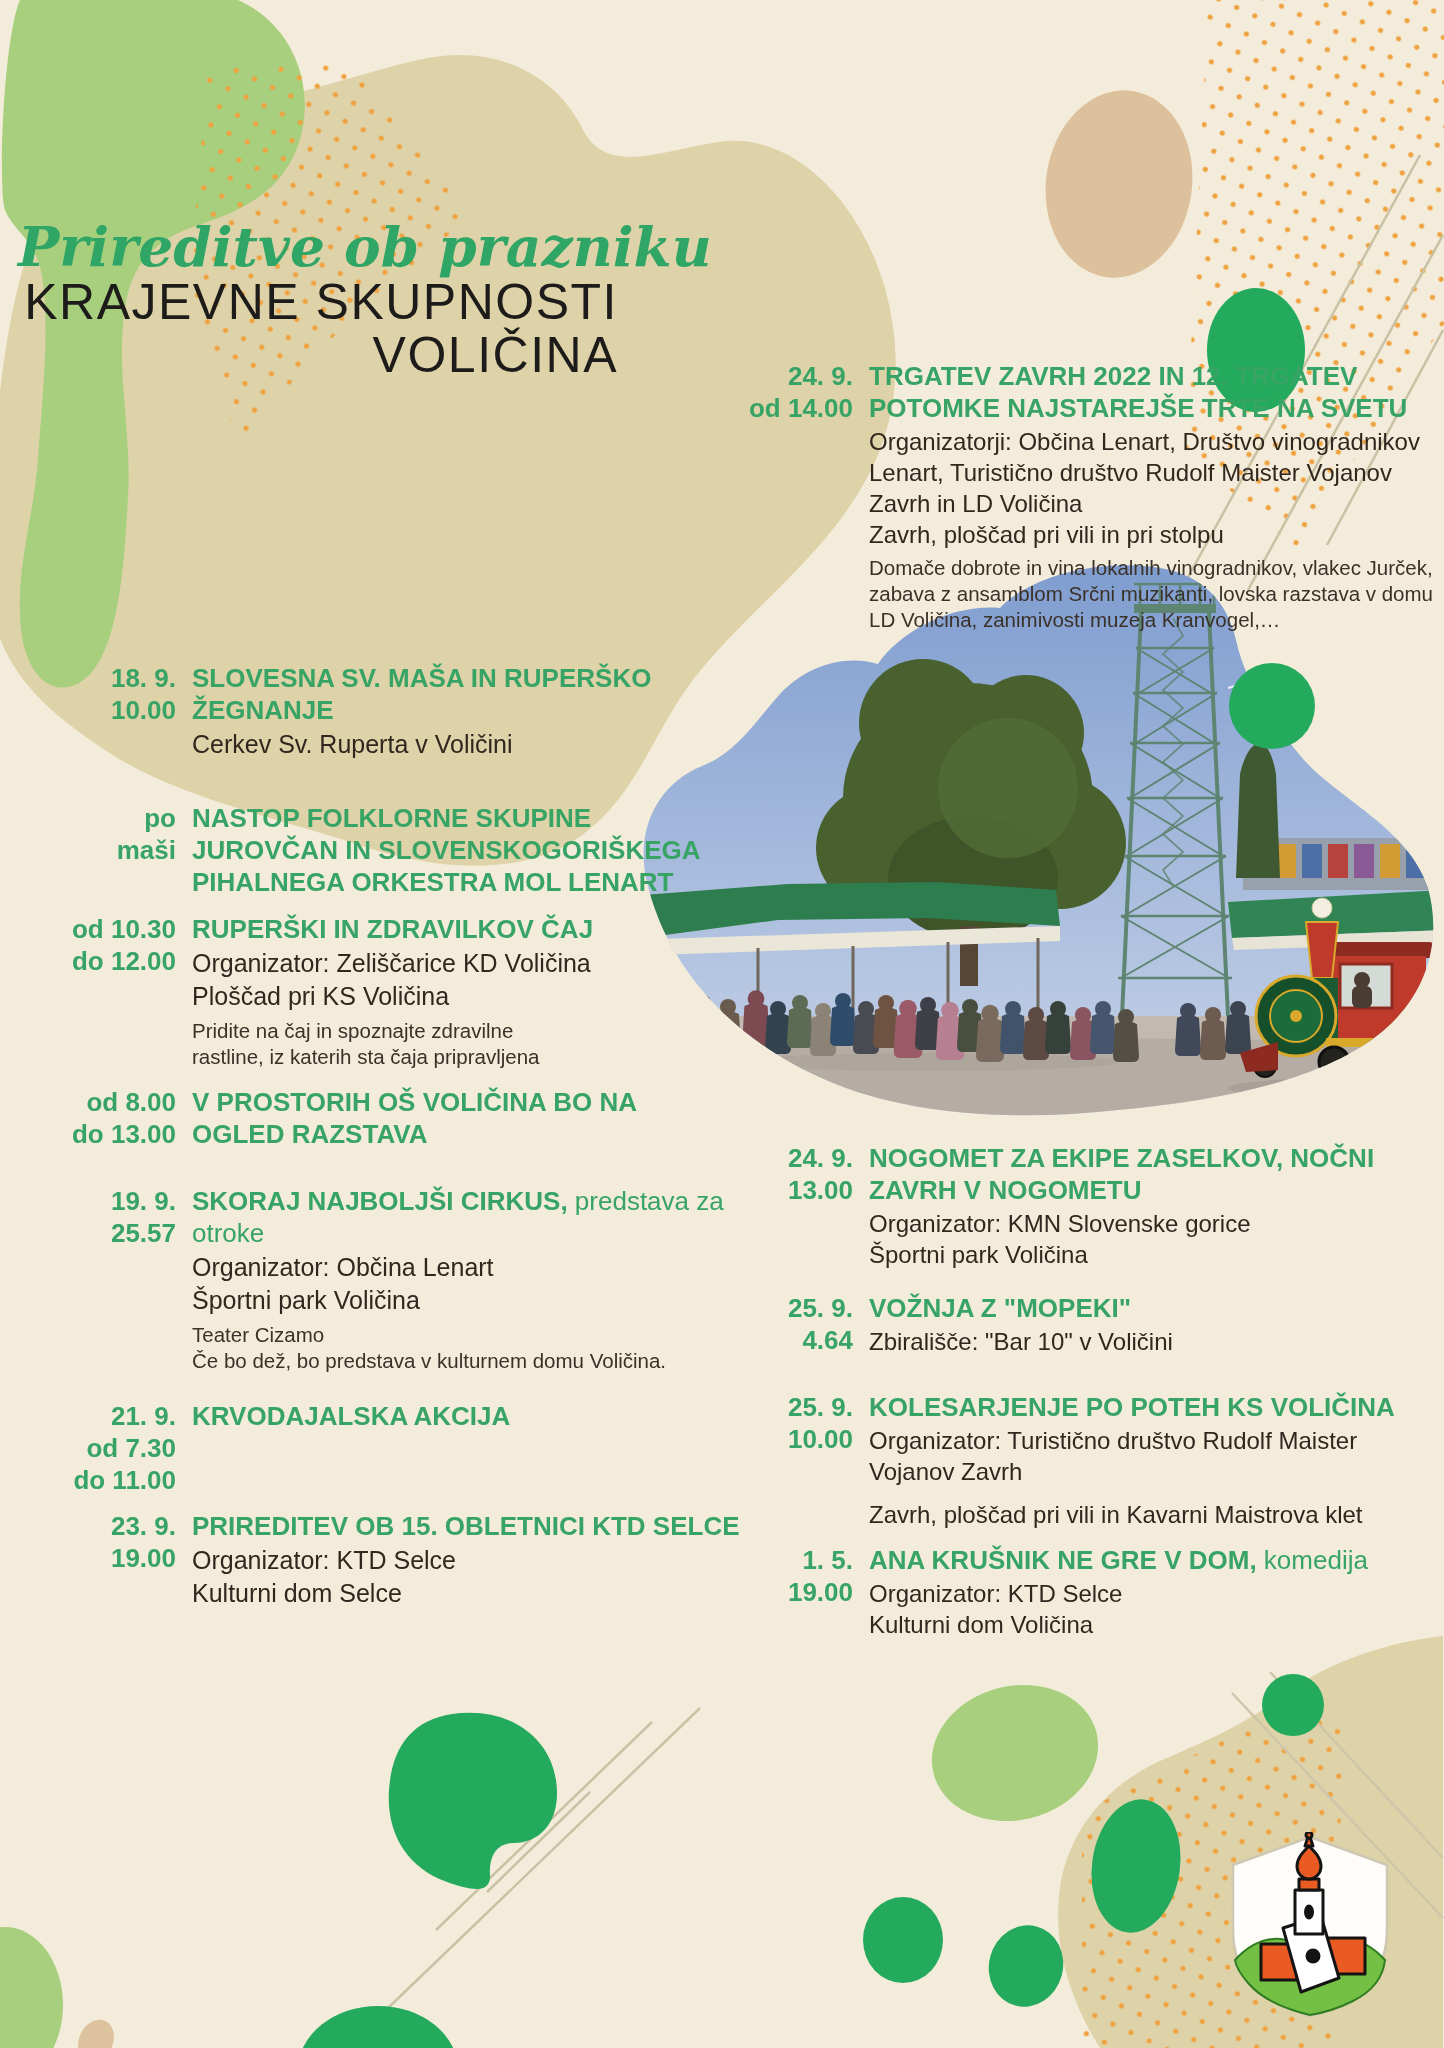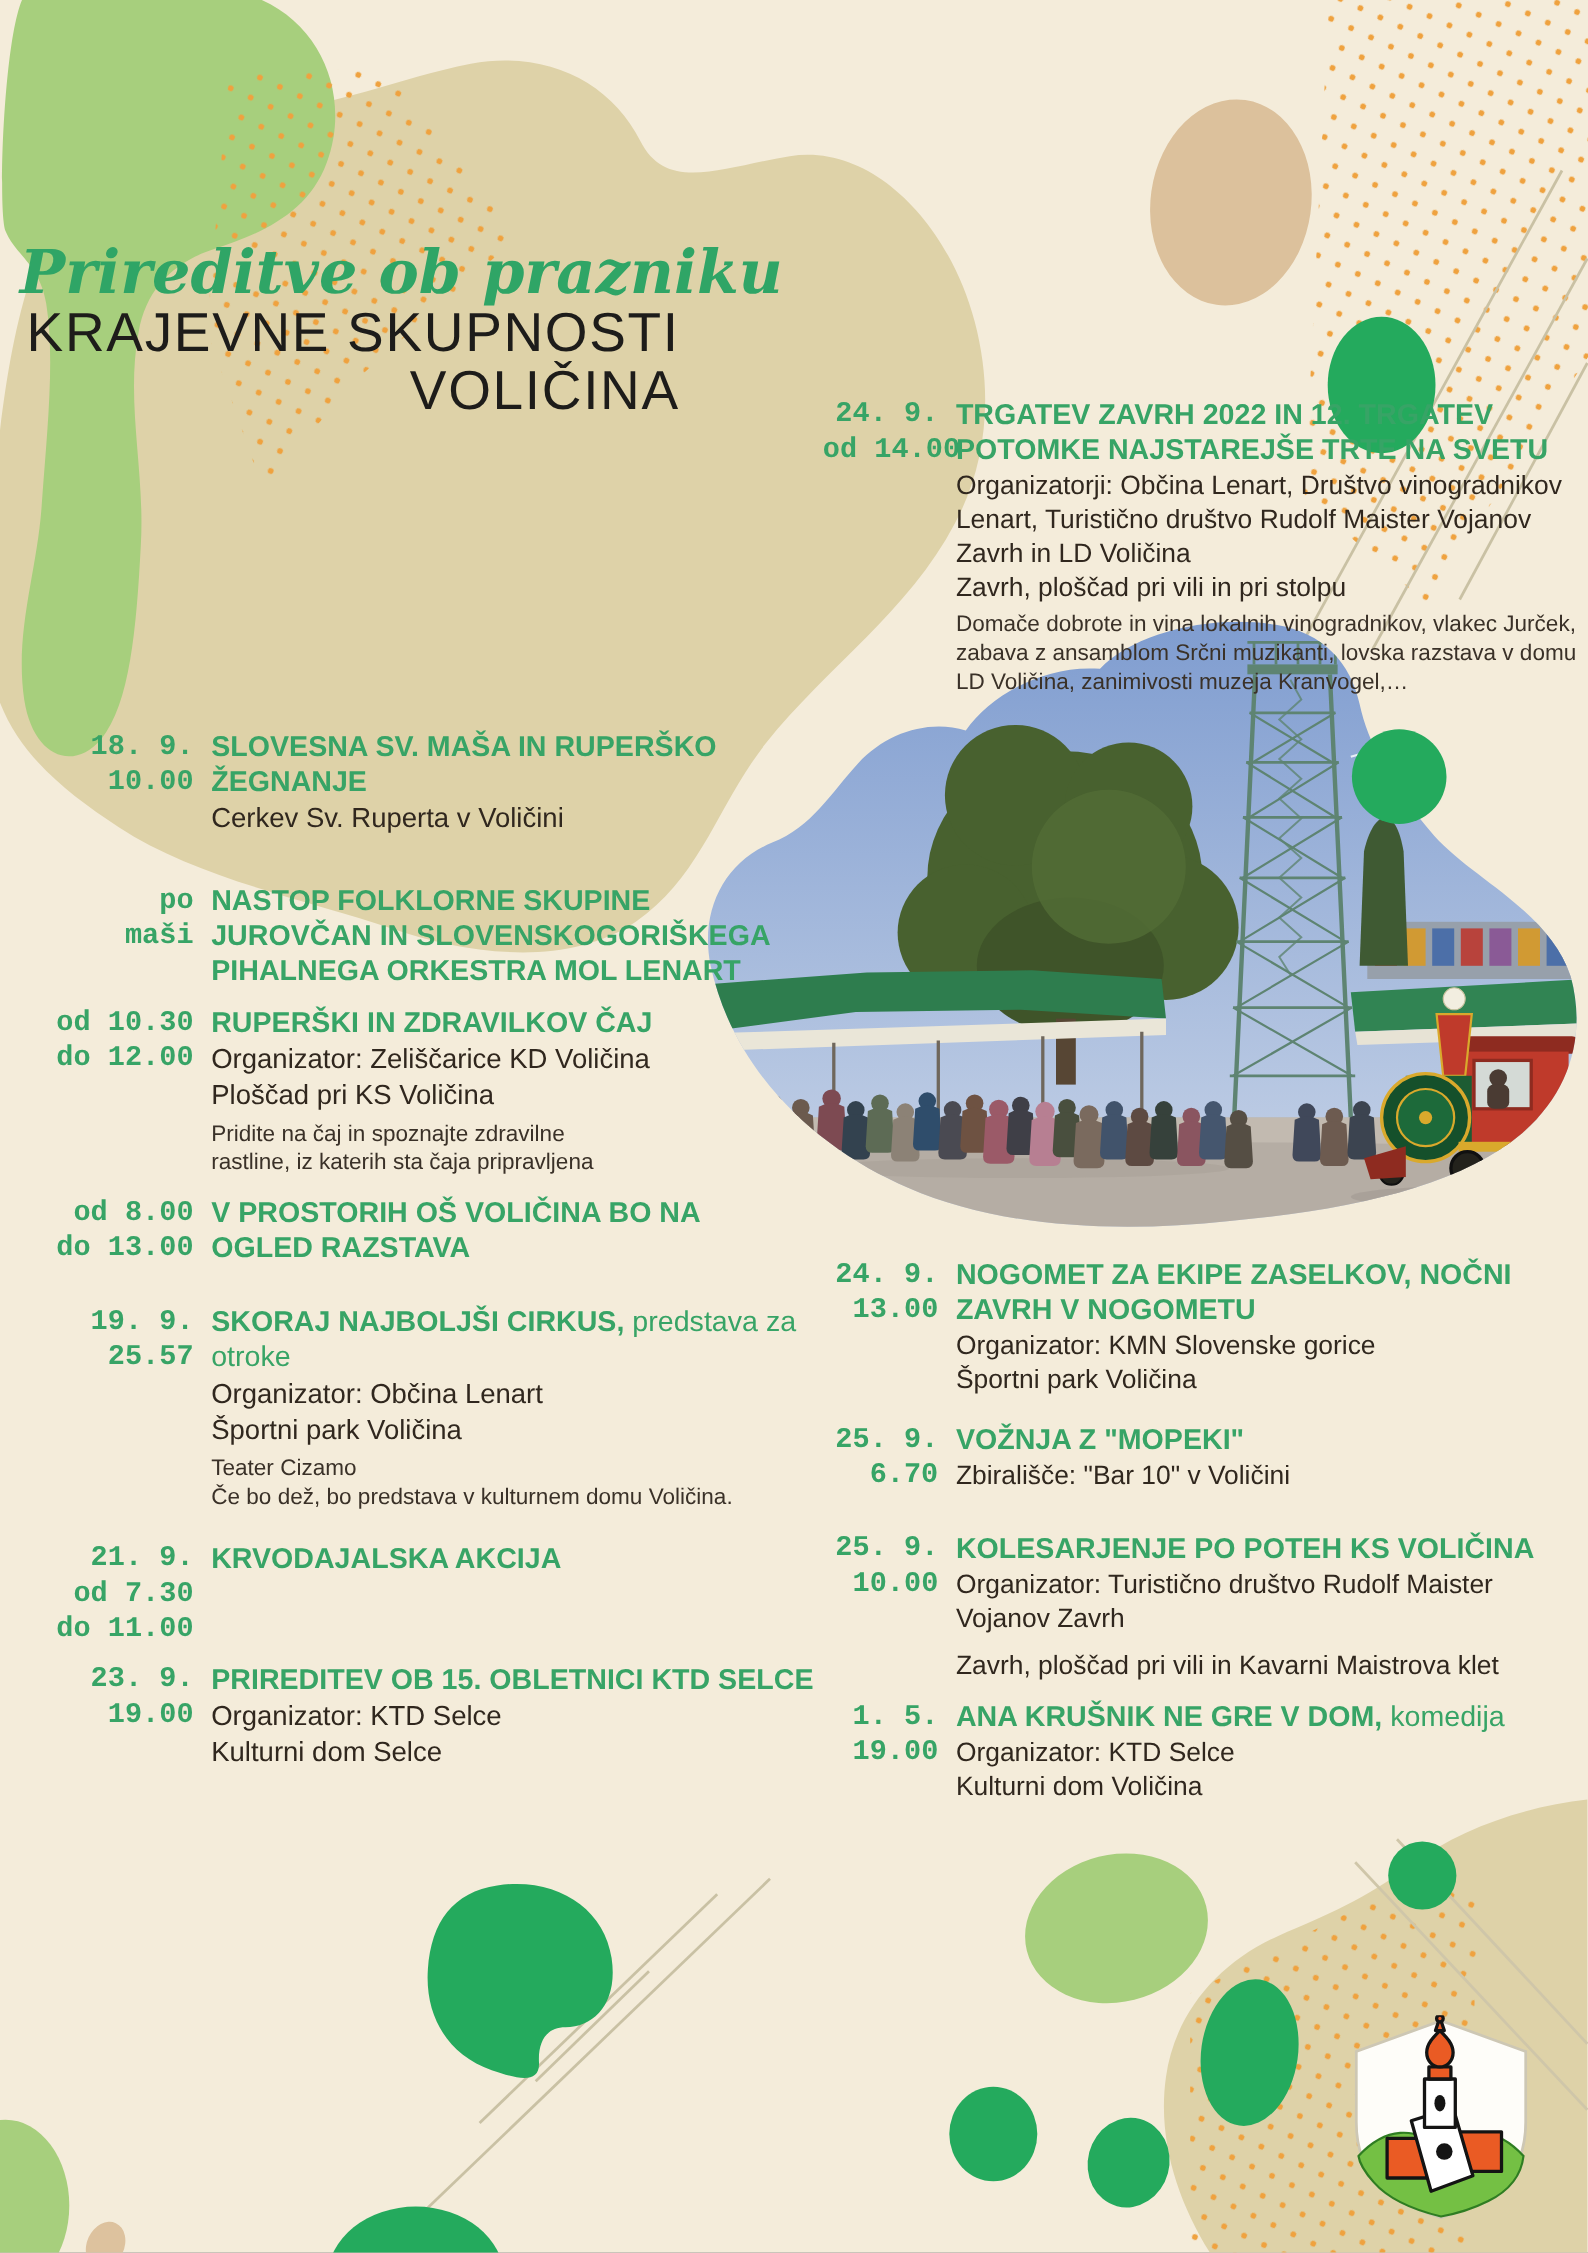--- a/index.html
+++ b/index.html
@@ -13,21 +13,21 @@
   .script-title{font-family:"DejaVu Serif",serif;font-style:italic;font-weight:bold;
                 color:#2fa566;font-size:55px;line-height:1.05;white-space:nowrap;}
   .main-title{font-size:50px;line-height:1.06;color:#1d1c1a;letter-spacing:1.5px;font-weight:400;}
 
   .col{position:absolute;z-index:2;}
   .col-left{left:36px;top:662px;width:620px;}
   .col-right-top{left:748px;top:360px;width:700px;}
   .col-right-bottom{left:748px;top:1142px;width:700px;}
 
   .event{display:flex;gap:16px;}
-  .when{flex:none;text-align:right;color:#37a466;font-weight:700;font-size:26px;line-height:32px;font-family:Liberation Mono, monospace;}
+  .when{flex:none;text-align:right;color:#37a466;font-weight:700;font-size:26px;line-height:32px;}
   .col-left .when{width:140px;}
   .col-right-top .when,.col-right-bottom .when{width:105px;}
   .when div{white-space:nowrap;}
   .body{flex:1;min-width:0;}
   .col-right-top .body,.col-right-bottom .body{max-width:600px;}
   .etitle{color:#37a466;font-size:26px;line-height:32px;font-weight:700;}
   .etitle div{white-space:nowrap;}
   .etitle .tr{font-weight:400;}
   .eloc{margin-top:2px;font-size:25px;line-height:33px;color:#30271e;}
   .col-right-top .eloc,.col-right-bottom .eloc{font-size:24px;line-height:31px;}
@@ -266,21 +266,21 @@
             <div class="line">Organizator: KMN Slovenske gorice</div>
             <div class="line">Športni park Voličina</div>
           </div>
 
     </div>
   </article>
 
   <article class="event">
     <div class="when">
           <div class="line">25. 9.</div>
-          <div class="line">6.70</div>
+          <div class="line">4.64</div>
         </div>
     <div class="body">
       <div class="etitle">
             <div><span class="tb">VOŽNJA Z "MOPEKI"</span></div>
           </div>
       <div class="eloc">
             <div class="line">Zbirališče: "Bar 10" v Voličini</div>
           </div>
 
     </div>

